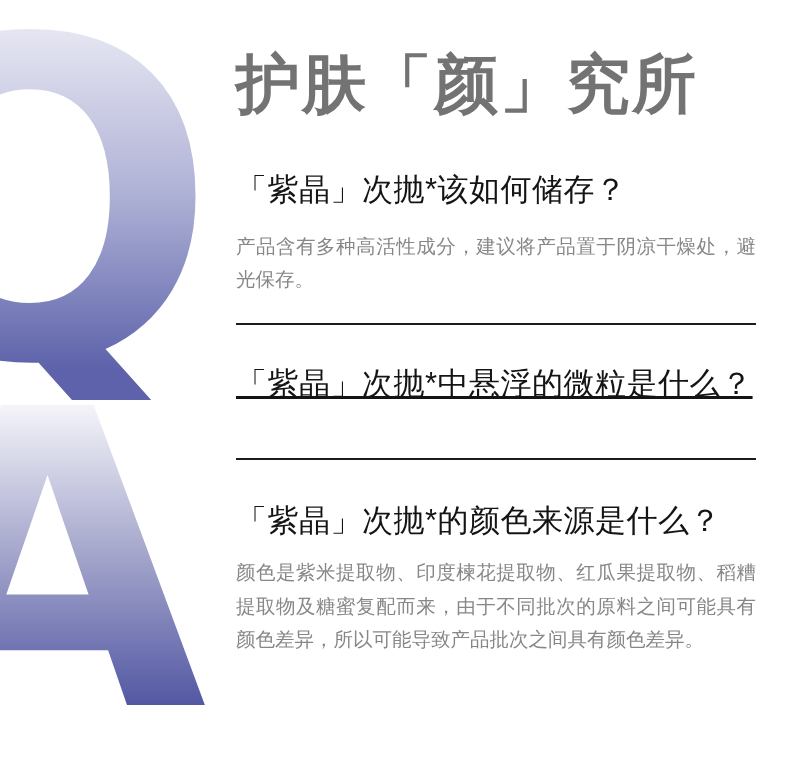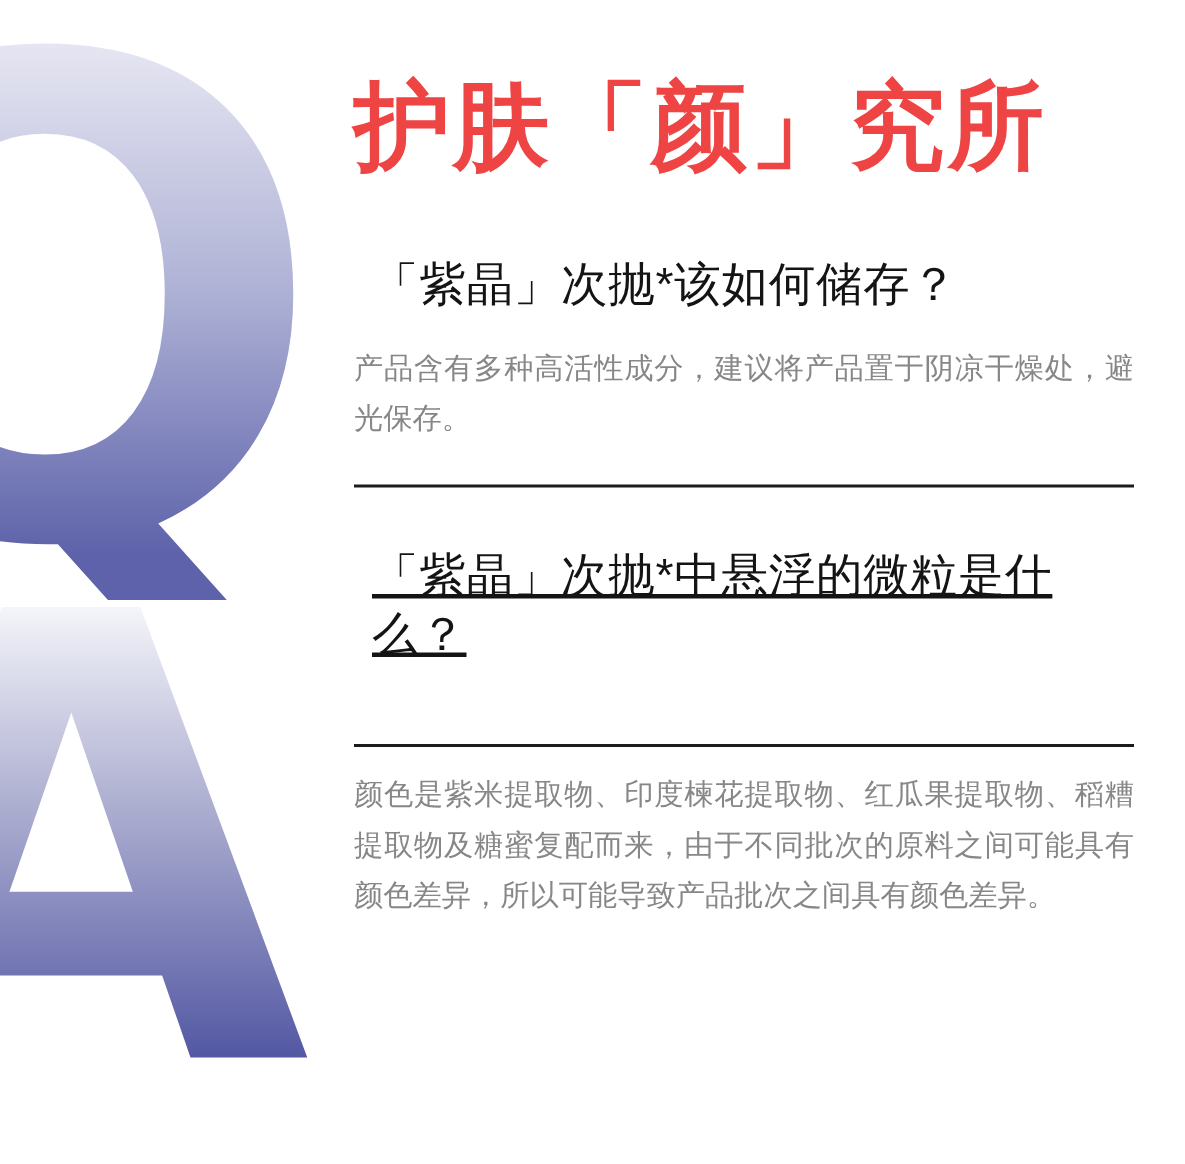--- a/index.html
+++ b/index.html
@@ -21,25 +21,25 @@
     position: absolute;
     left: 236px; top: 50px;
     width: 520px;
   }
   .page-title {
     margin: 0 0 52px 0;
     font-size: 64px;
     line-height: 1.08;
     font-weight: 700;
     letter-spacing: 2px;
-    color: #ef4444;
+    color: #737373;
     white-space: nowrap;
   }
   .faq-q {
-    margin: 12px;
+    margin: 0;
     font-size: 31px;
     line-height: 1.25;
     font-weight: 500;
     color: #141414;
     letter-spacing: 0.5px;
   }
   .faq-a {
     margin: 20px 0 0 0;
     font-size: 19.5px;
     line-height: 1.72;
@@ -95,16 +95,17 @@
 
   <hr class="divider m-div1">
 
   <section>
     <h2 class="faq-q m-q2">「紫晶」次抛*中悬浮的微粒是什么？</h2>
   </section>
 
   <hr class="divider m-div2">
 
   <section>
+    <h2 class="faq-q m-q3">「紫晶」次抛*的颜色来源是什么？</h2>
     <p class="faq-a m-a3">颜色是紫米提取物、印度楝花提取物、红瓜果提取物、稻糟提取物及糖蜜复配而来，由于不同批次的原料之间可能具有颜色差异，所以可能导致产品批次之间具有颜色差异。</p>
   </section>
 
 </main>
 
 </body></html>

